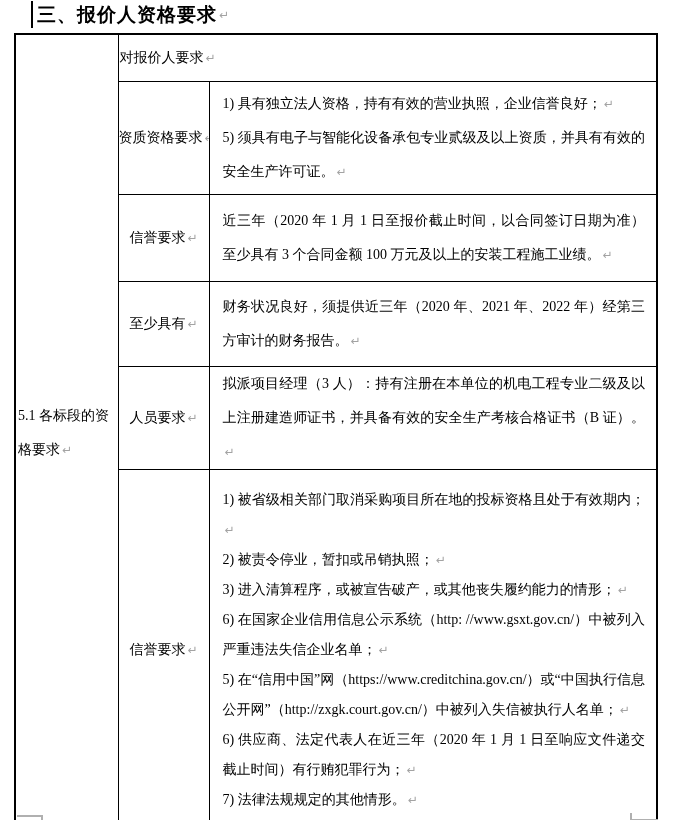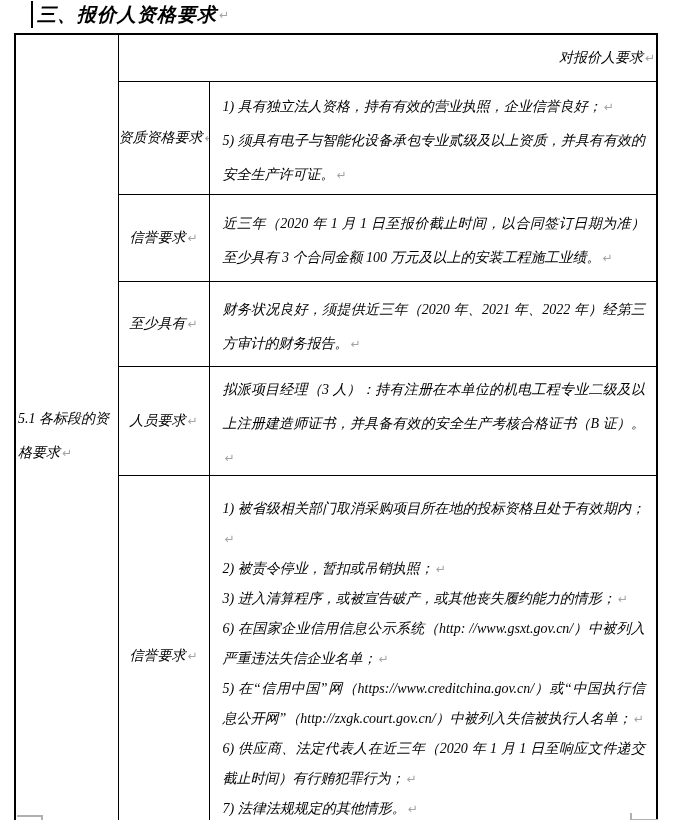--- a/index.html
+++ b/index.html
@@ -3,21 +3,21 @@
 <meta charset="utf-8">
 <style>
   html, body {
     margin: 0; padding: 0;
     width: 698px; height: 820px;
     background: #ffffff;
     overflow: hidden;
     font-family: "Liberation Serif", serif;
     color: #000000;
   }
-  .page { position: relative; width: 698px; height: 620px; font-style: italic; }
+  .page { position: relative; width: 698px; height: 620px; }
 
   
   .doc-title {
     position: absolute; left: 31px; top: 1px;
     display: flex; align-items: center;
     white-space: nowrap;
   }
   .cursor-bar {
     display: inline-block;
     width: 2px; height: 27px;
@@ -52,31 +52,31 @@
     border: 1px solid #000;
     vertical-align: middle;
     overflow: hidden;
   }
   td.left-cell {
     text-align: left;
     padding: 0 1px 0 2px;
     line-height: 34px;
   }
   td.hdr-cell {
-    text-align: right;
+    text-align: left;
     line-height: 20px;
   }
   td.label-cell {
     text-align: center;
     white-space: nowrap;
     padding: 0;
     line-height: 20px;
   }
   td.content-cell {
-    padding: 6px 11px 0 13px;
+    padding: 0 11px 0 13px;
     text-align: justify;
   }
   td.content-cell p { margin: 0; }
   tr.r-zizhi  td.content-cell, tr.r-yeji  td.content-cell,
   tr.r-caiwu  td.content-cell, tr.r-renyuan td.content-cell { line-height: 34px; }
   tr.r-xinyu  td.content-cell { line-height: 30px; }
 
   
   tr.r-hdr     { height: 47px;  }
   tr.r-zizhi   { height: 113px; }

